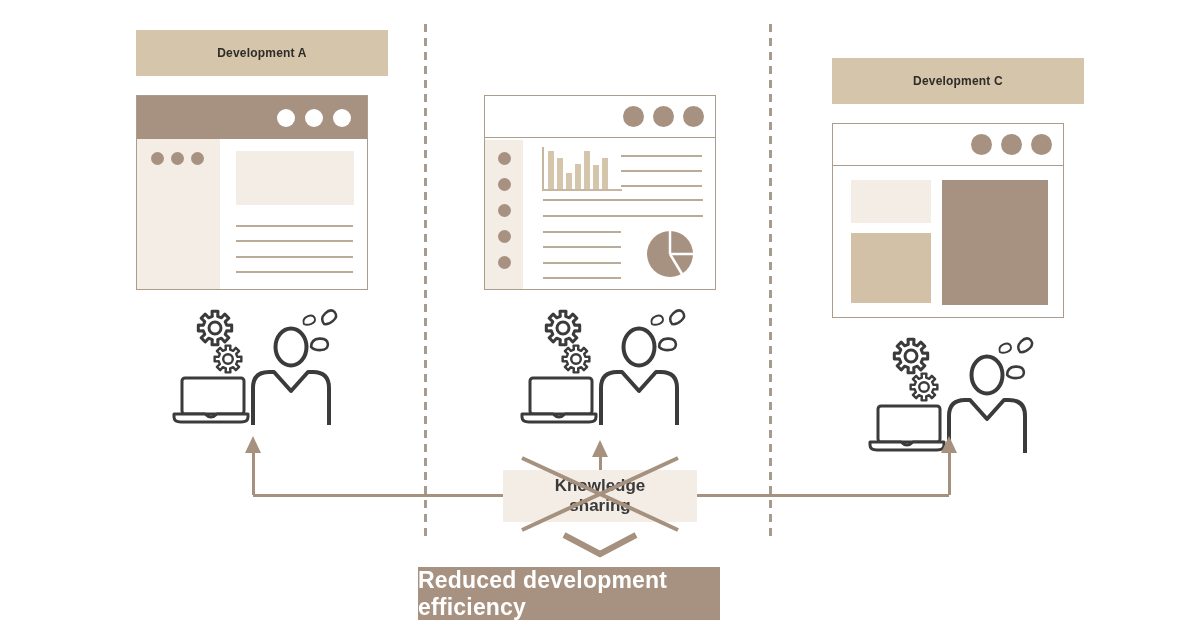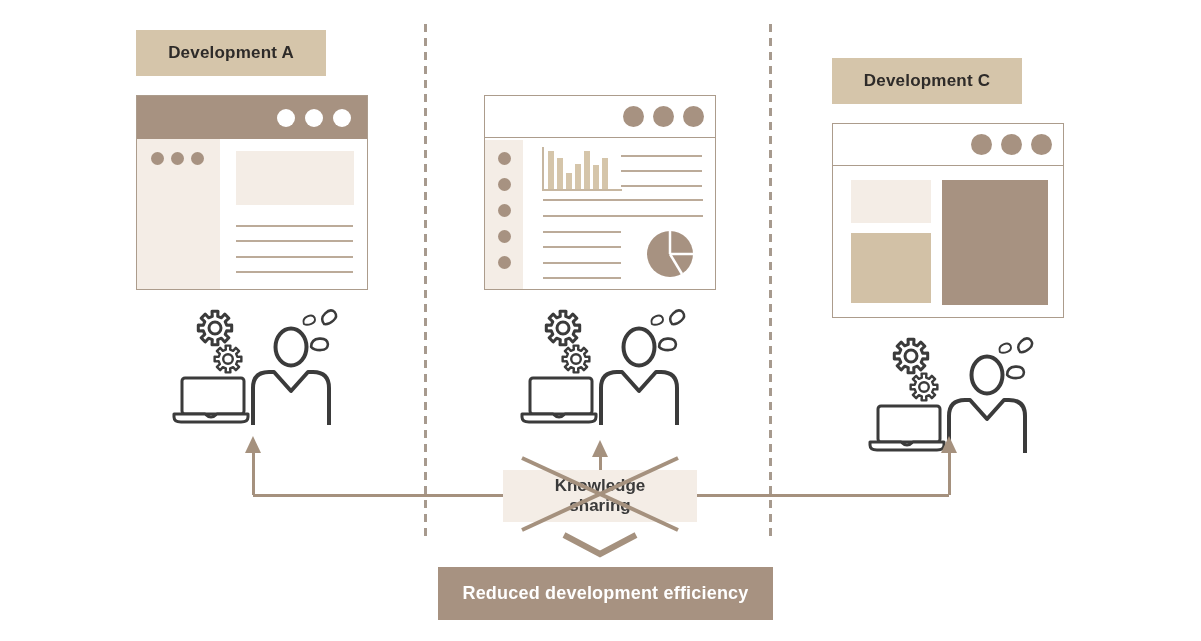--- a/index.html
+++ b/index.html
@@ -1,23 +1,23 @@
 <!DOCTYPE html>
 <html style="--header_bg: #d5c5aa; --dark_tan: #a79281; --cream: #f4ede6; --tan_block: #d2c1a6; --line_tan: #bcab99; --bar_fill: #d5c5aa; --axis: #c7b7a1; --connector: #a5917e; --dash: #a79a8e; --window_border: #ac9c8c; --ink: #2e2b29; --icon_stroke: #3b3b3b;"><head>
 <meta charset="utf-8">
 <style>
   html,body{margin:0;padding:0;background:#fff;}
   #stage{position:relative;width:1201px;height:641px;background:#fff;overflow:hidden;
          font-family:"Liberation Sans",sans-serif;}
   .column{position:absolute;top:0;width:232px;height:641px;}
   #col-a{left:136px;} #col-b{left:484px;} #col-c{left:832px;margin-top:28px;}
 
-  .header-box{position:absolute;top:30px;left:0;width:190px;height:46px;
+  .header-box{position:absolute;top:30px;left:0;width:252px;height:46px;
     background:var(--header_bg);display:flex;align-items:center;justify-content:center;
-    font-size:17px;font-weight:bold;color:var(--ink);letter-spacing:.2px;text-align:center;}
+    font-size:12px;font-weight:bold;color:var(--ink);letter-spacing:.2px;text-align:center;}
 
   .window{position:absolute;top:95px;left:0;width:232px;height:195px;background:#fff;
     border:1.5px solid var(--window_border);box-sizing:border-box;}
 
   
   .topbar-dark{position:absolute;top:0;left:0;right:0;height:43px;background:var(--dark_tan);
     display:flex;align-items:center;justify-content:flex-end;gap:10px;padding-right:16px;box-sizing:border-box;}
   .dot-white{width:18px;height:18px;border-radius:50%;background:#fff;}
   .sidebar-a{position:absolute;top:43px;left:0;width:83px;bottom:0;background:var(--cream);
     display:flex;gap:7px;padding:13px 0 0 14px;box-sizing:border-box;}
@@ -48,23 +48,23 @@
   .stem{position:absolute;width:2.5px;background:var(--connector);}
   .arrow-head{position:absolute;width:0;height:0;border-left:8px solid transparent;
     border-right:8px solid transparent;border-bottom:17px solid var(--connector);}
   .dash-line{position:absolute;top:24px;width:3px;height:516px;
     background:repeating-linear-gradient(180deg,var(--dash) 0 8px,transparent 8px 14px);}
   #knowledge-box{position:absolute;left:503px;top:470px;width:194px;height:52px;background:var(--cream);
     display:flex;flex-direction:column;align-items:center;justify-content:center;
     font-size:17px;font-weight:bold;color:#3a3a3a;line-height:1.18;z-index:1;}
   #cross-x{position:absolute;left:518px;top:454px;z-index:2;}
   #chevron{position:absolute;left:558px;top:530px;}
-  #result-box{position:absolute;left:438px;top:567px;width:335px;height:53px;background:var(--dark_tan);
+  #result-box{position:absolute;left:418px;top:567px;width:302px;height:53px;background:var(--dark_tan);
     display:flex;align-items:center;justify-content:center;color:#fff;
-    font-size:18px;font-weight:bold;letter-spacing:.2px;}
+    font-size:23px;font-weight:bold;letter-spacing:.2px;}
   svg{display:block;}
 </style>
 </head>
 <body>
 
 <div id="stage">
 
   <svg width="0" height="0" aria-hidden="true">
     <defs>
       <g id="gear" fill="#fff" stroke="#3b3b3b" stroke-width="3" stroke-linejoin="round">

